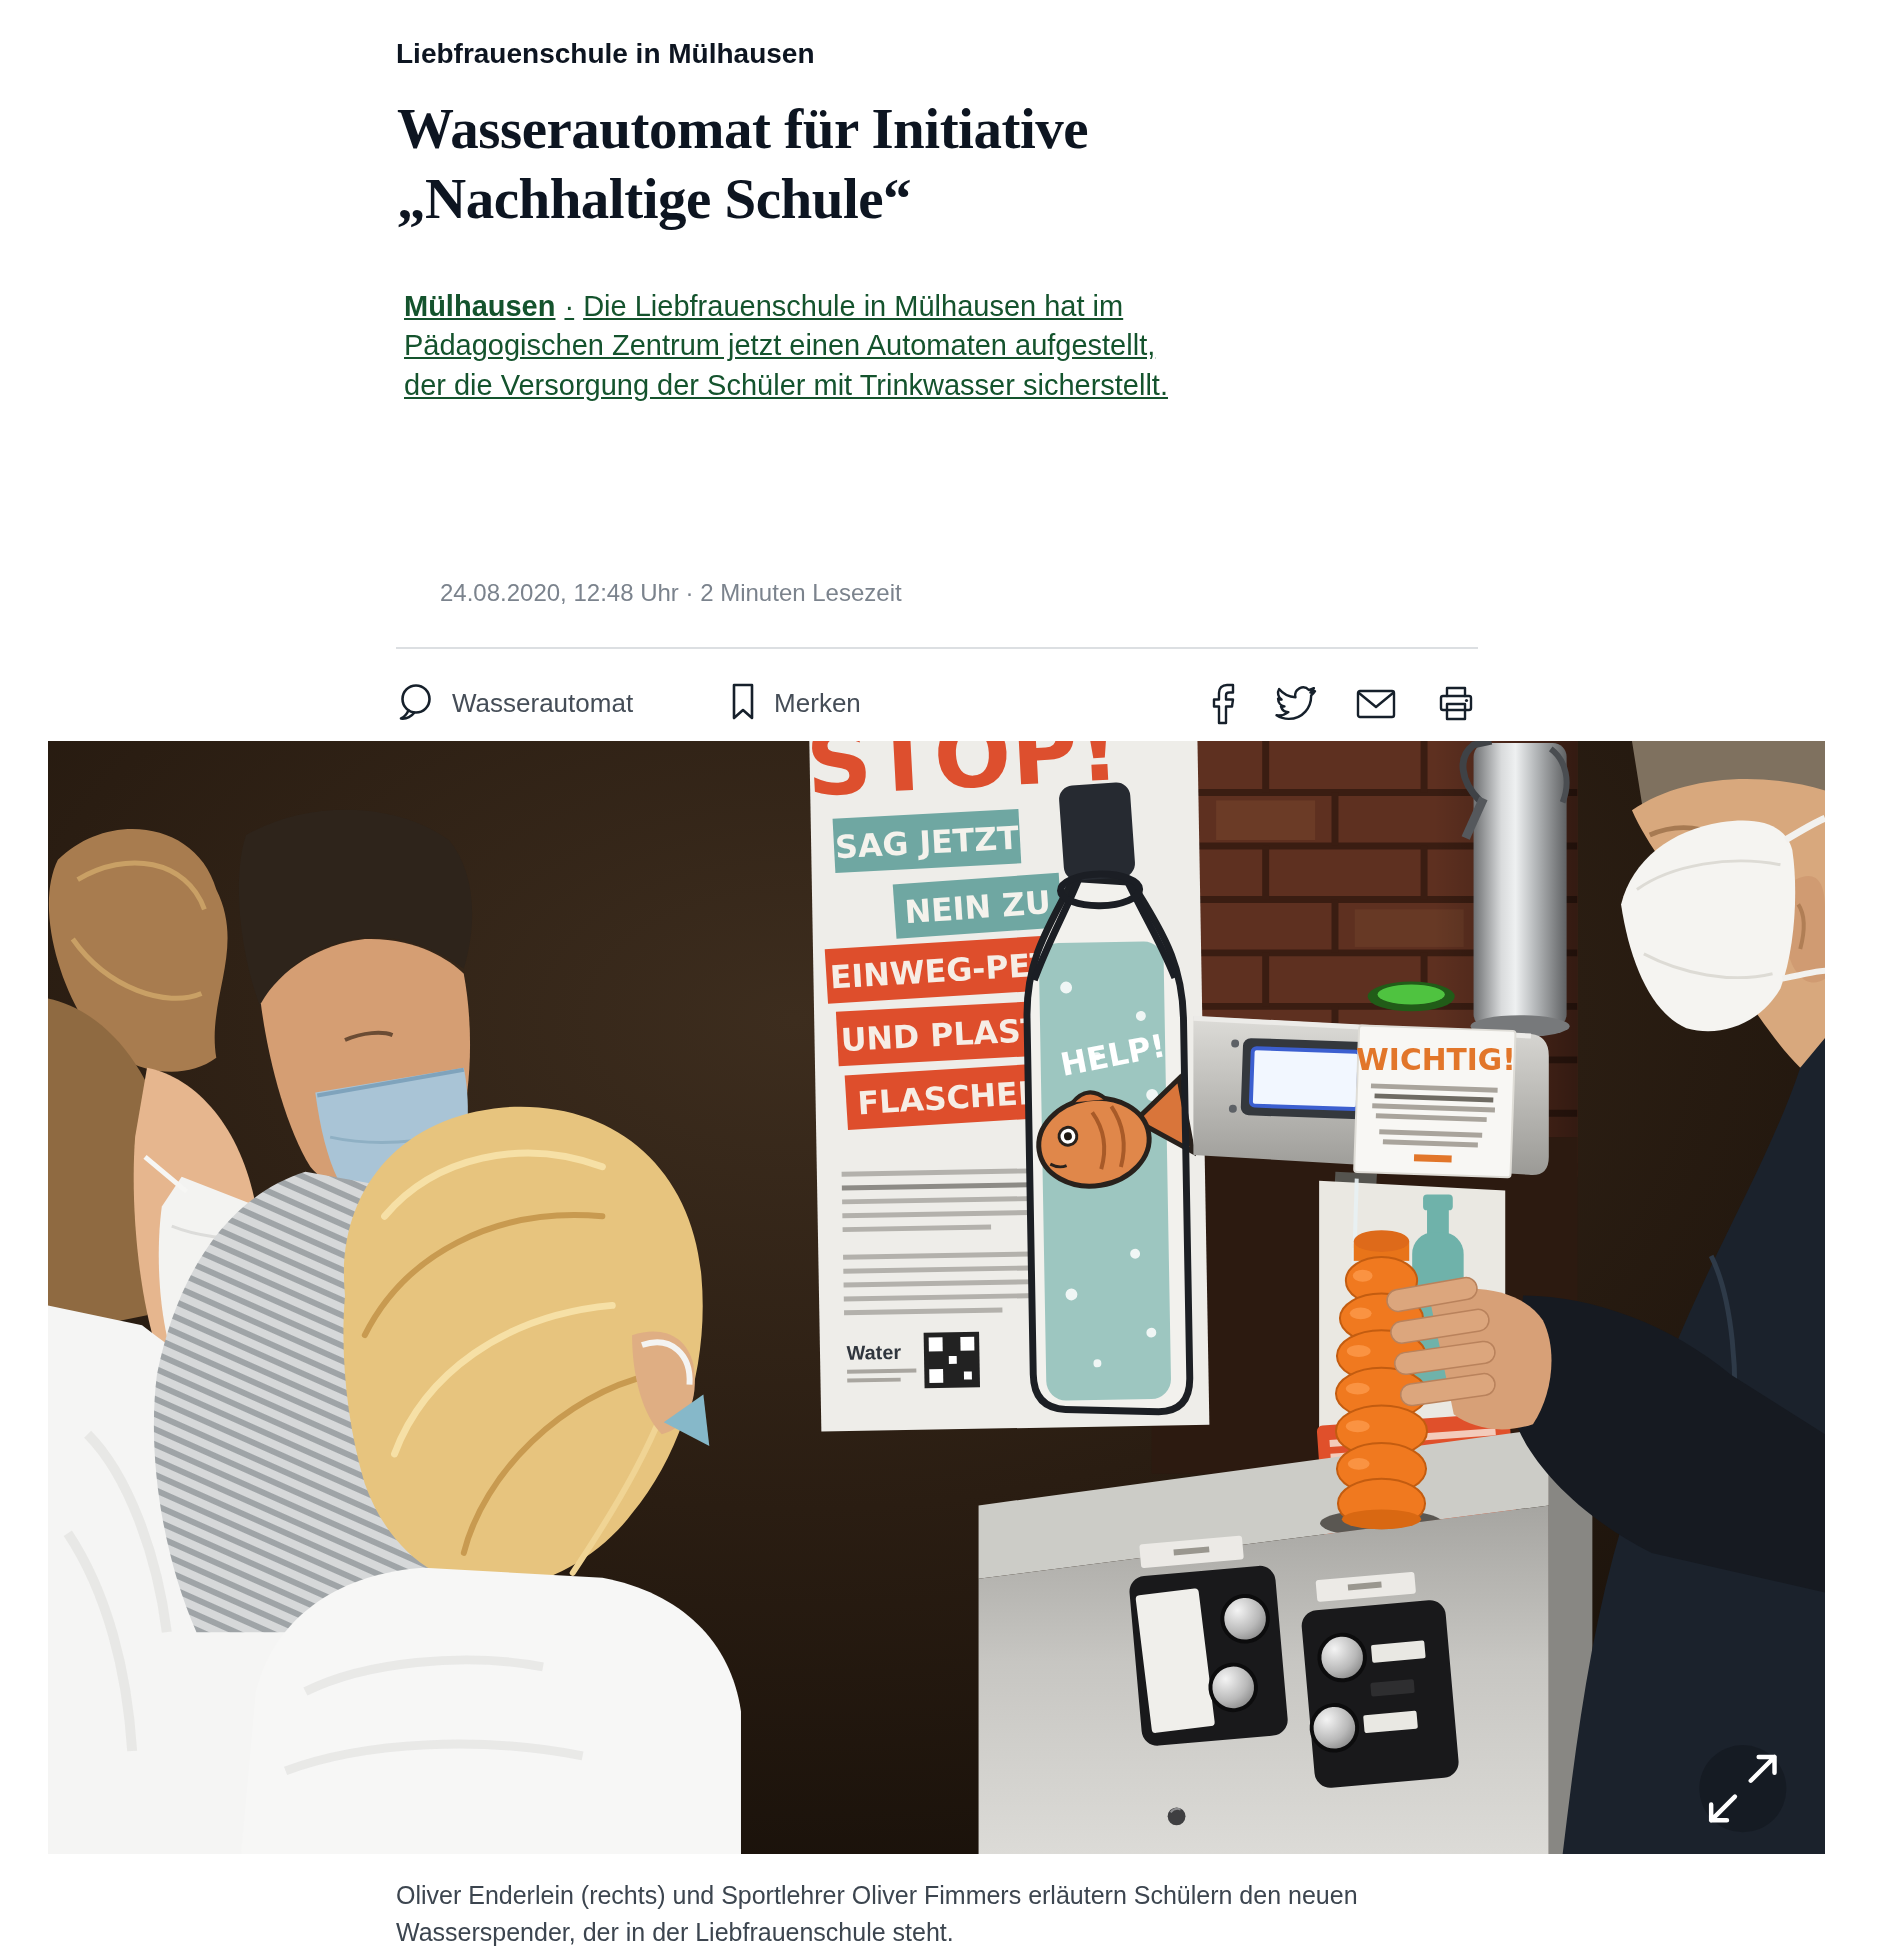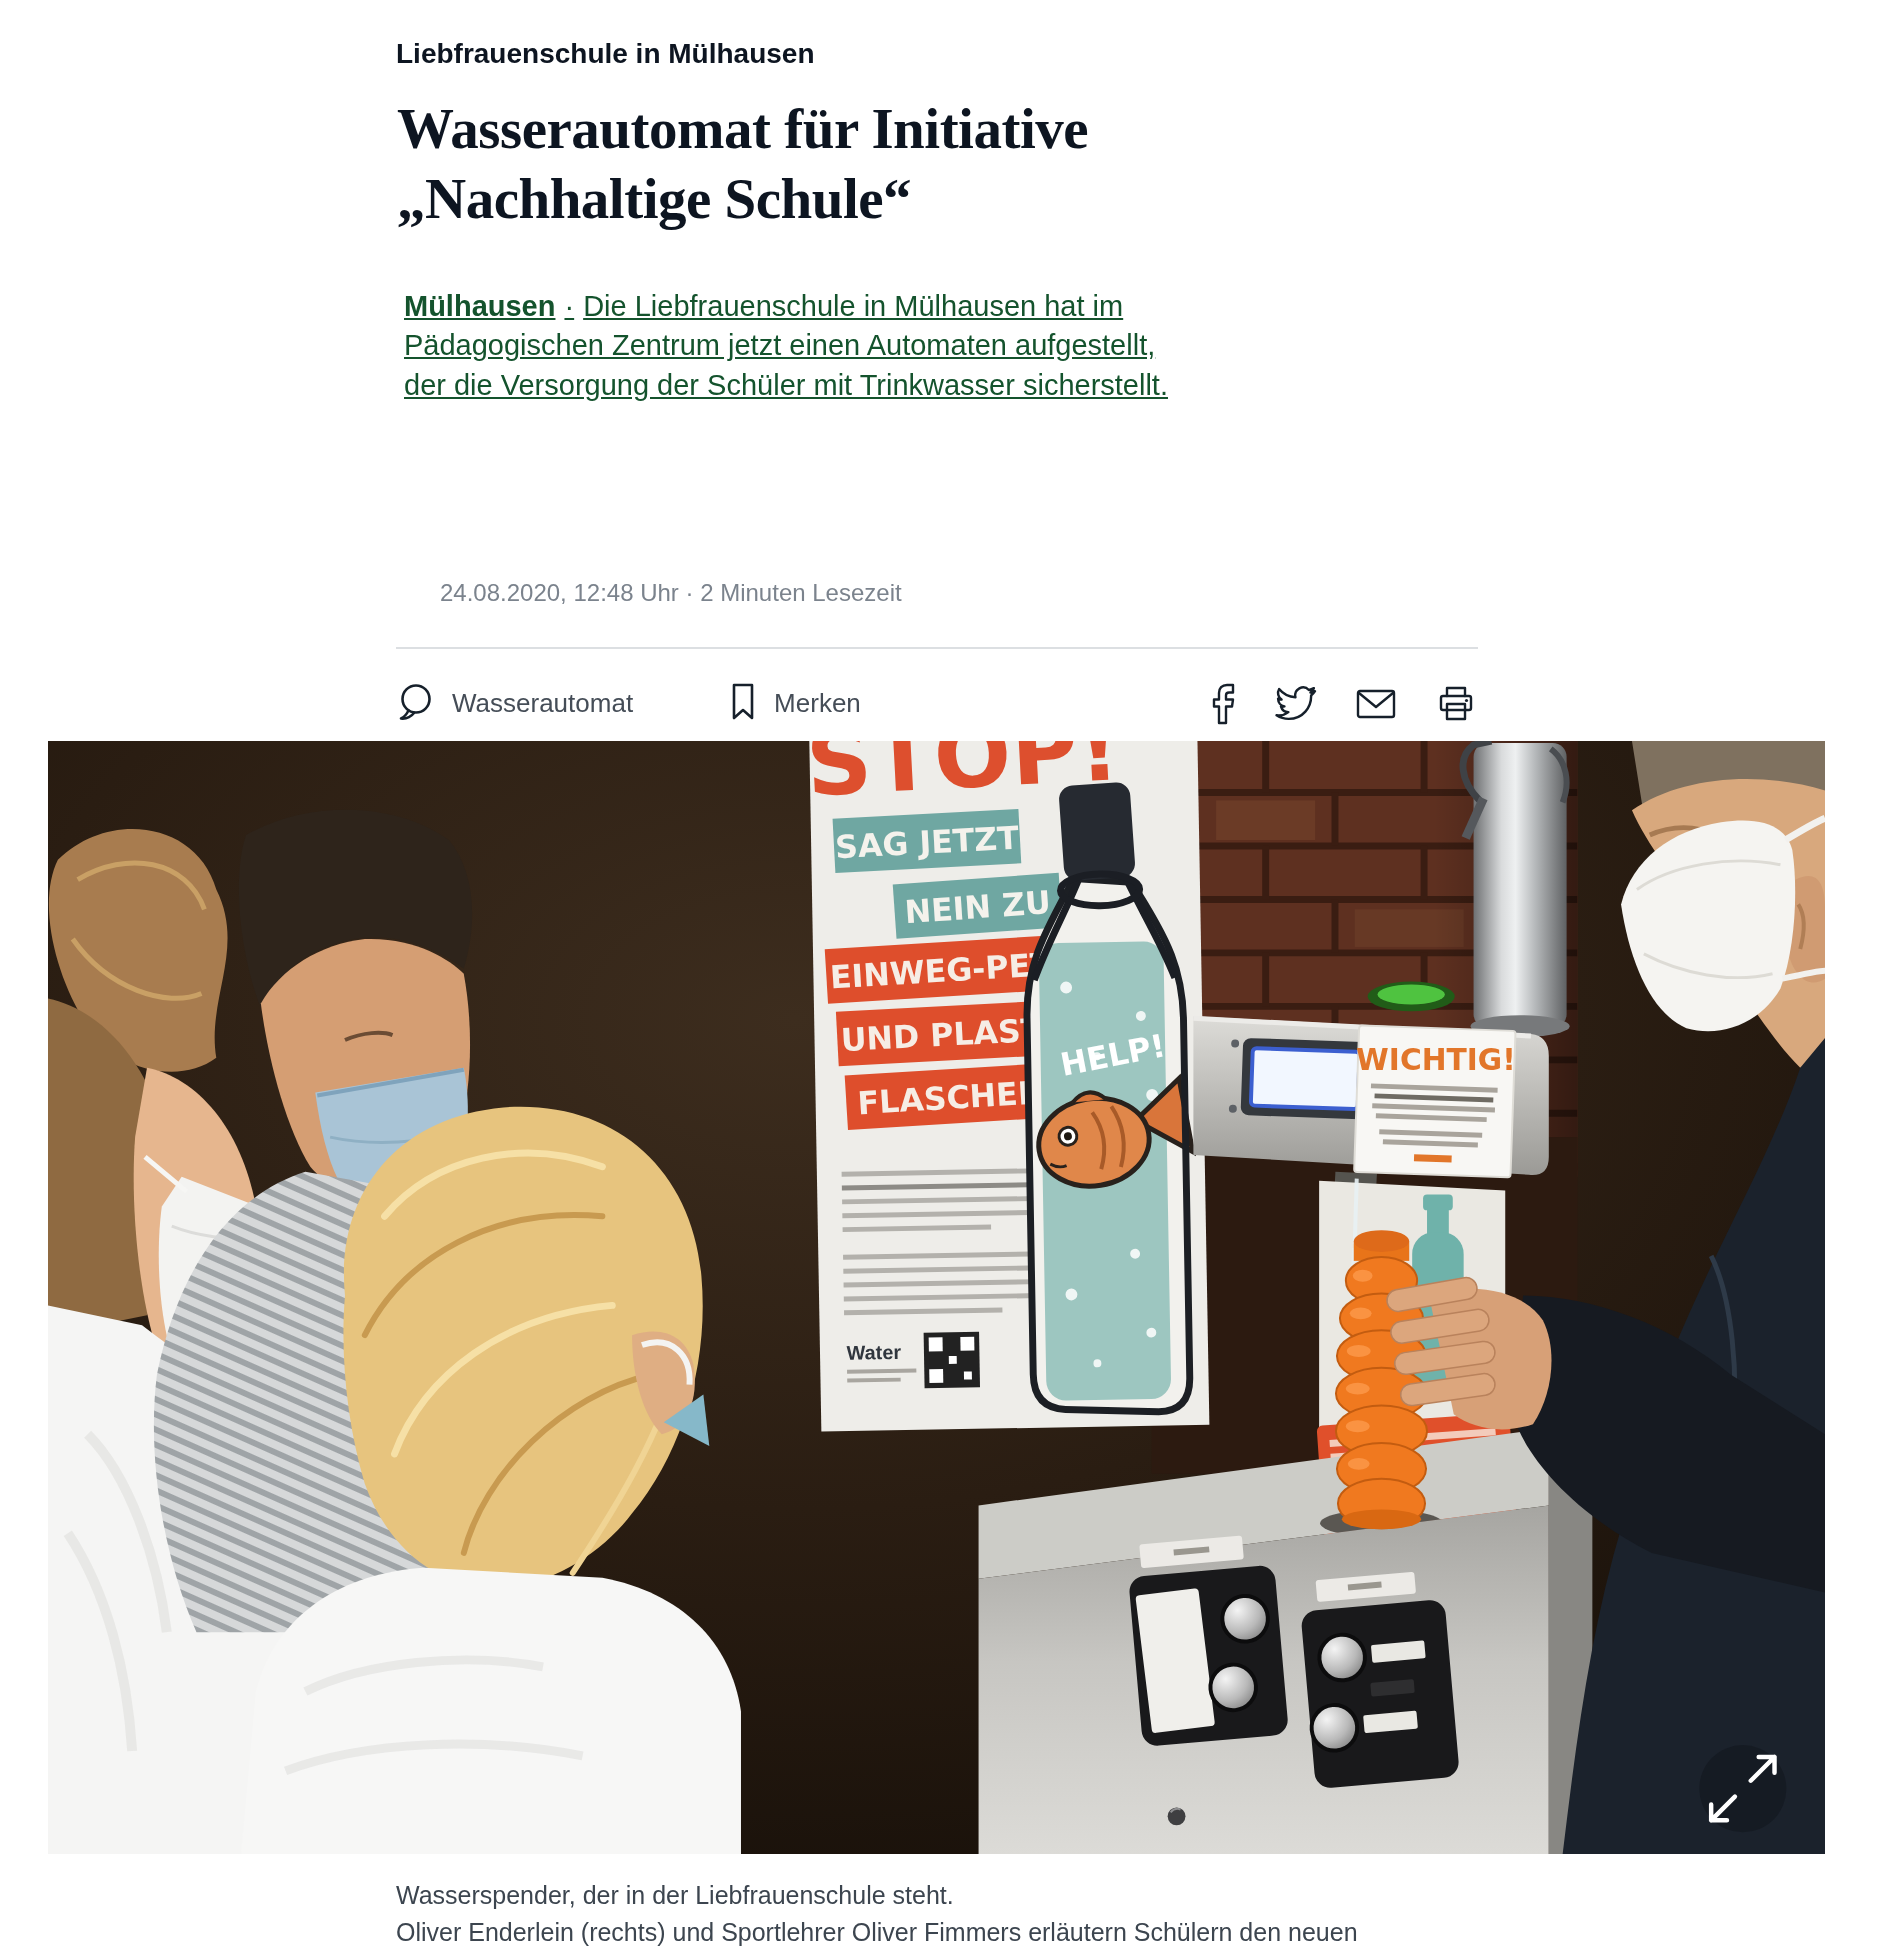--- a/index.html
+++ b/index.html
@@ -461,18 +461,18 @@
       <circle cx="1712" cy="1058" r="44" fill="#0b0f14" opacity="0.35"></circle>
       <g stroke="#ffffff" stroke-width="4.5" fill="none" stroke-linecap="round">
         <path d="M1720 1050 L1744 1026 M1744 1026 L1728 1026 M1744 1026 L1744 1042"></path>
         <path d="M1704 1066 L1680 1090 M1680 1090 L1696 1090 M1680 1090 L1680 1074"></path>
       </g>
     </g>
   </svg>
   </div>
 
   <div class="caption">
+    <div>Oliver Enderlein (rechts) und Sportlehrer Oliver Fimmers erläutern Schülern den neuen</div>
     <div>Wasserspender, der in der Liebfrauenschule steht.</div>
-    <div>Oliver Enderlein (rechts) und Sportlehrer Oliver Fimmers erläutern Schülern den neuen</div>
   </div>
 
 </div>
 
 
 </body></html>

